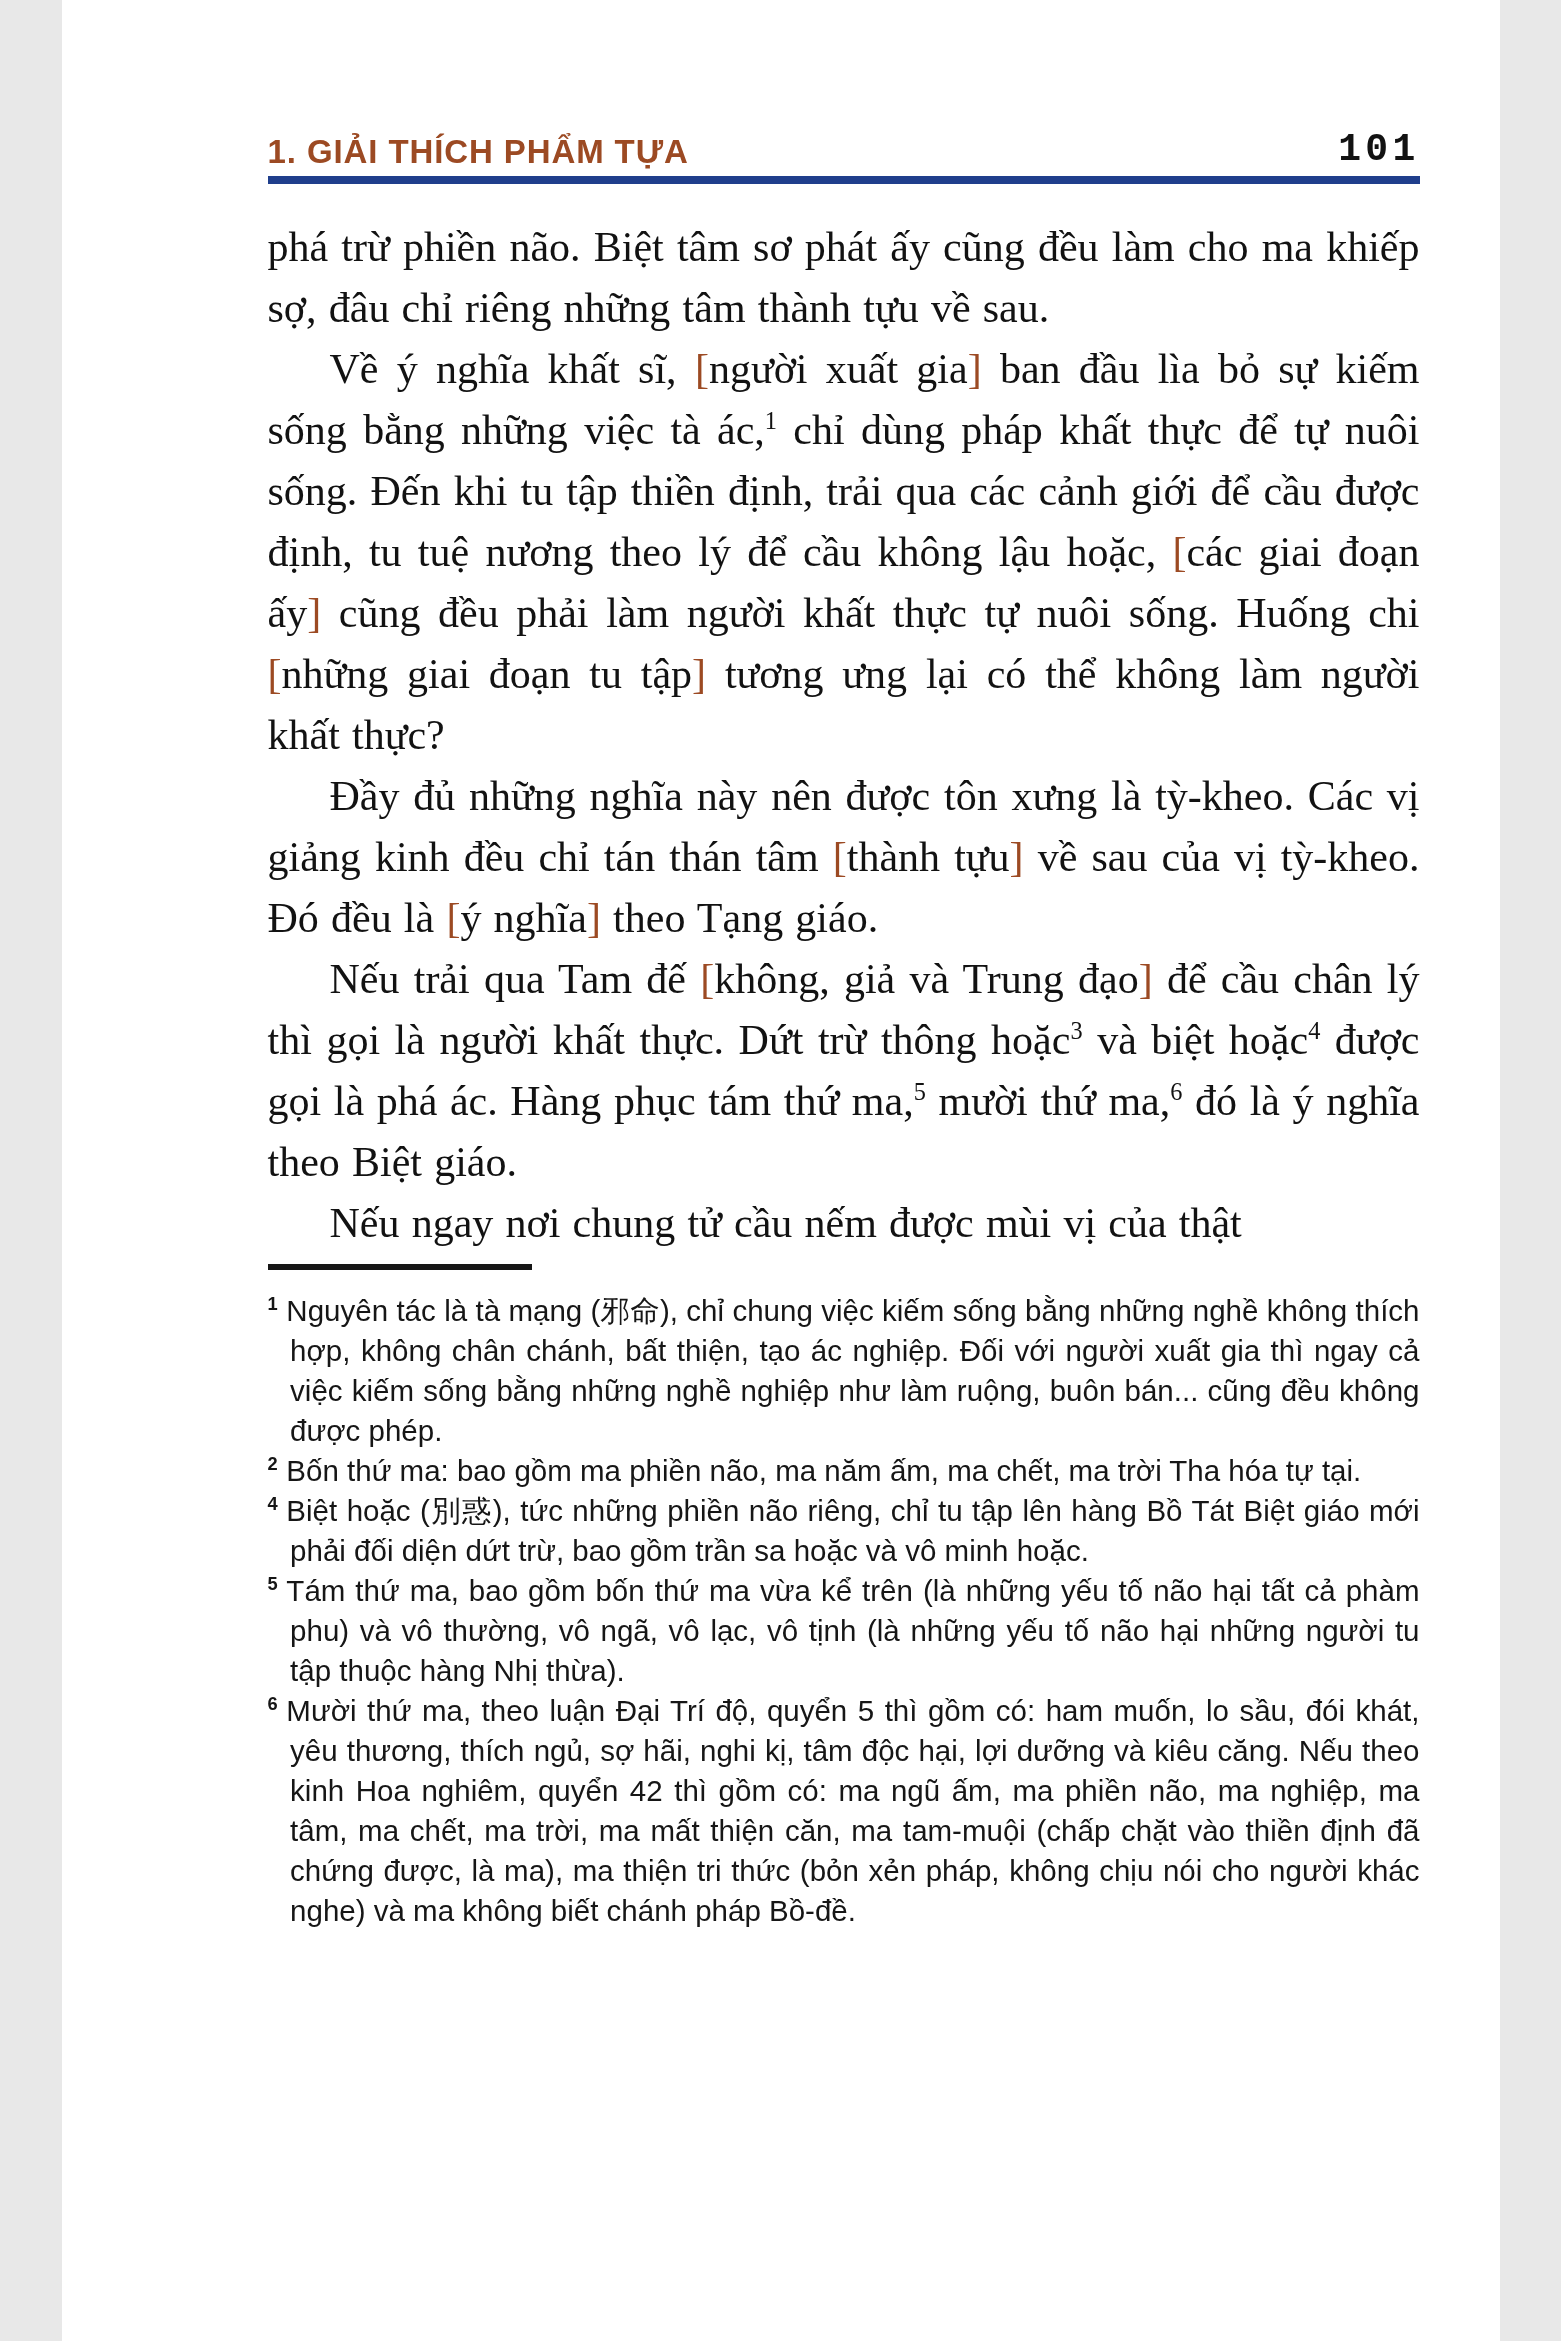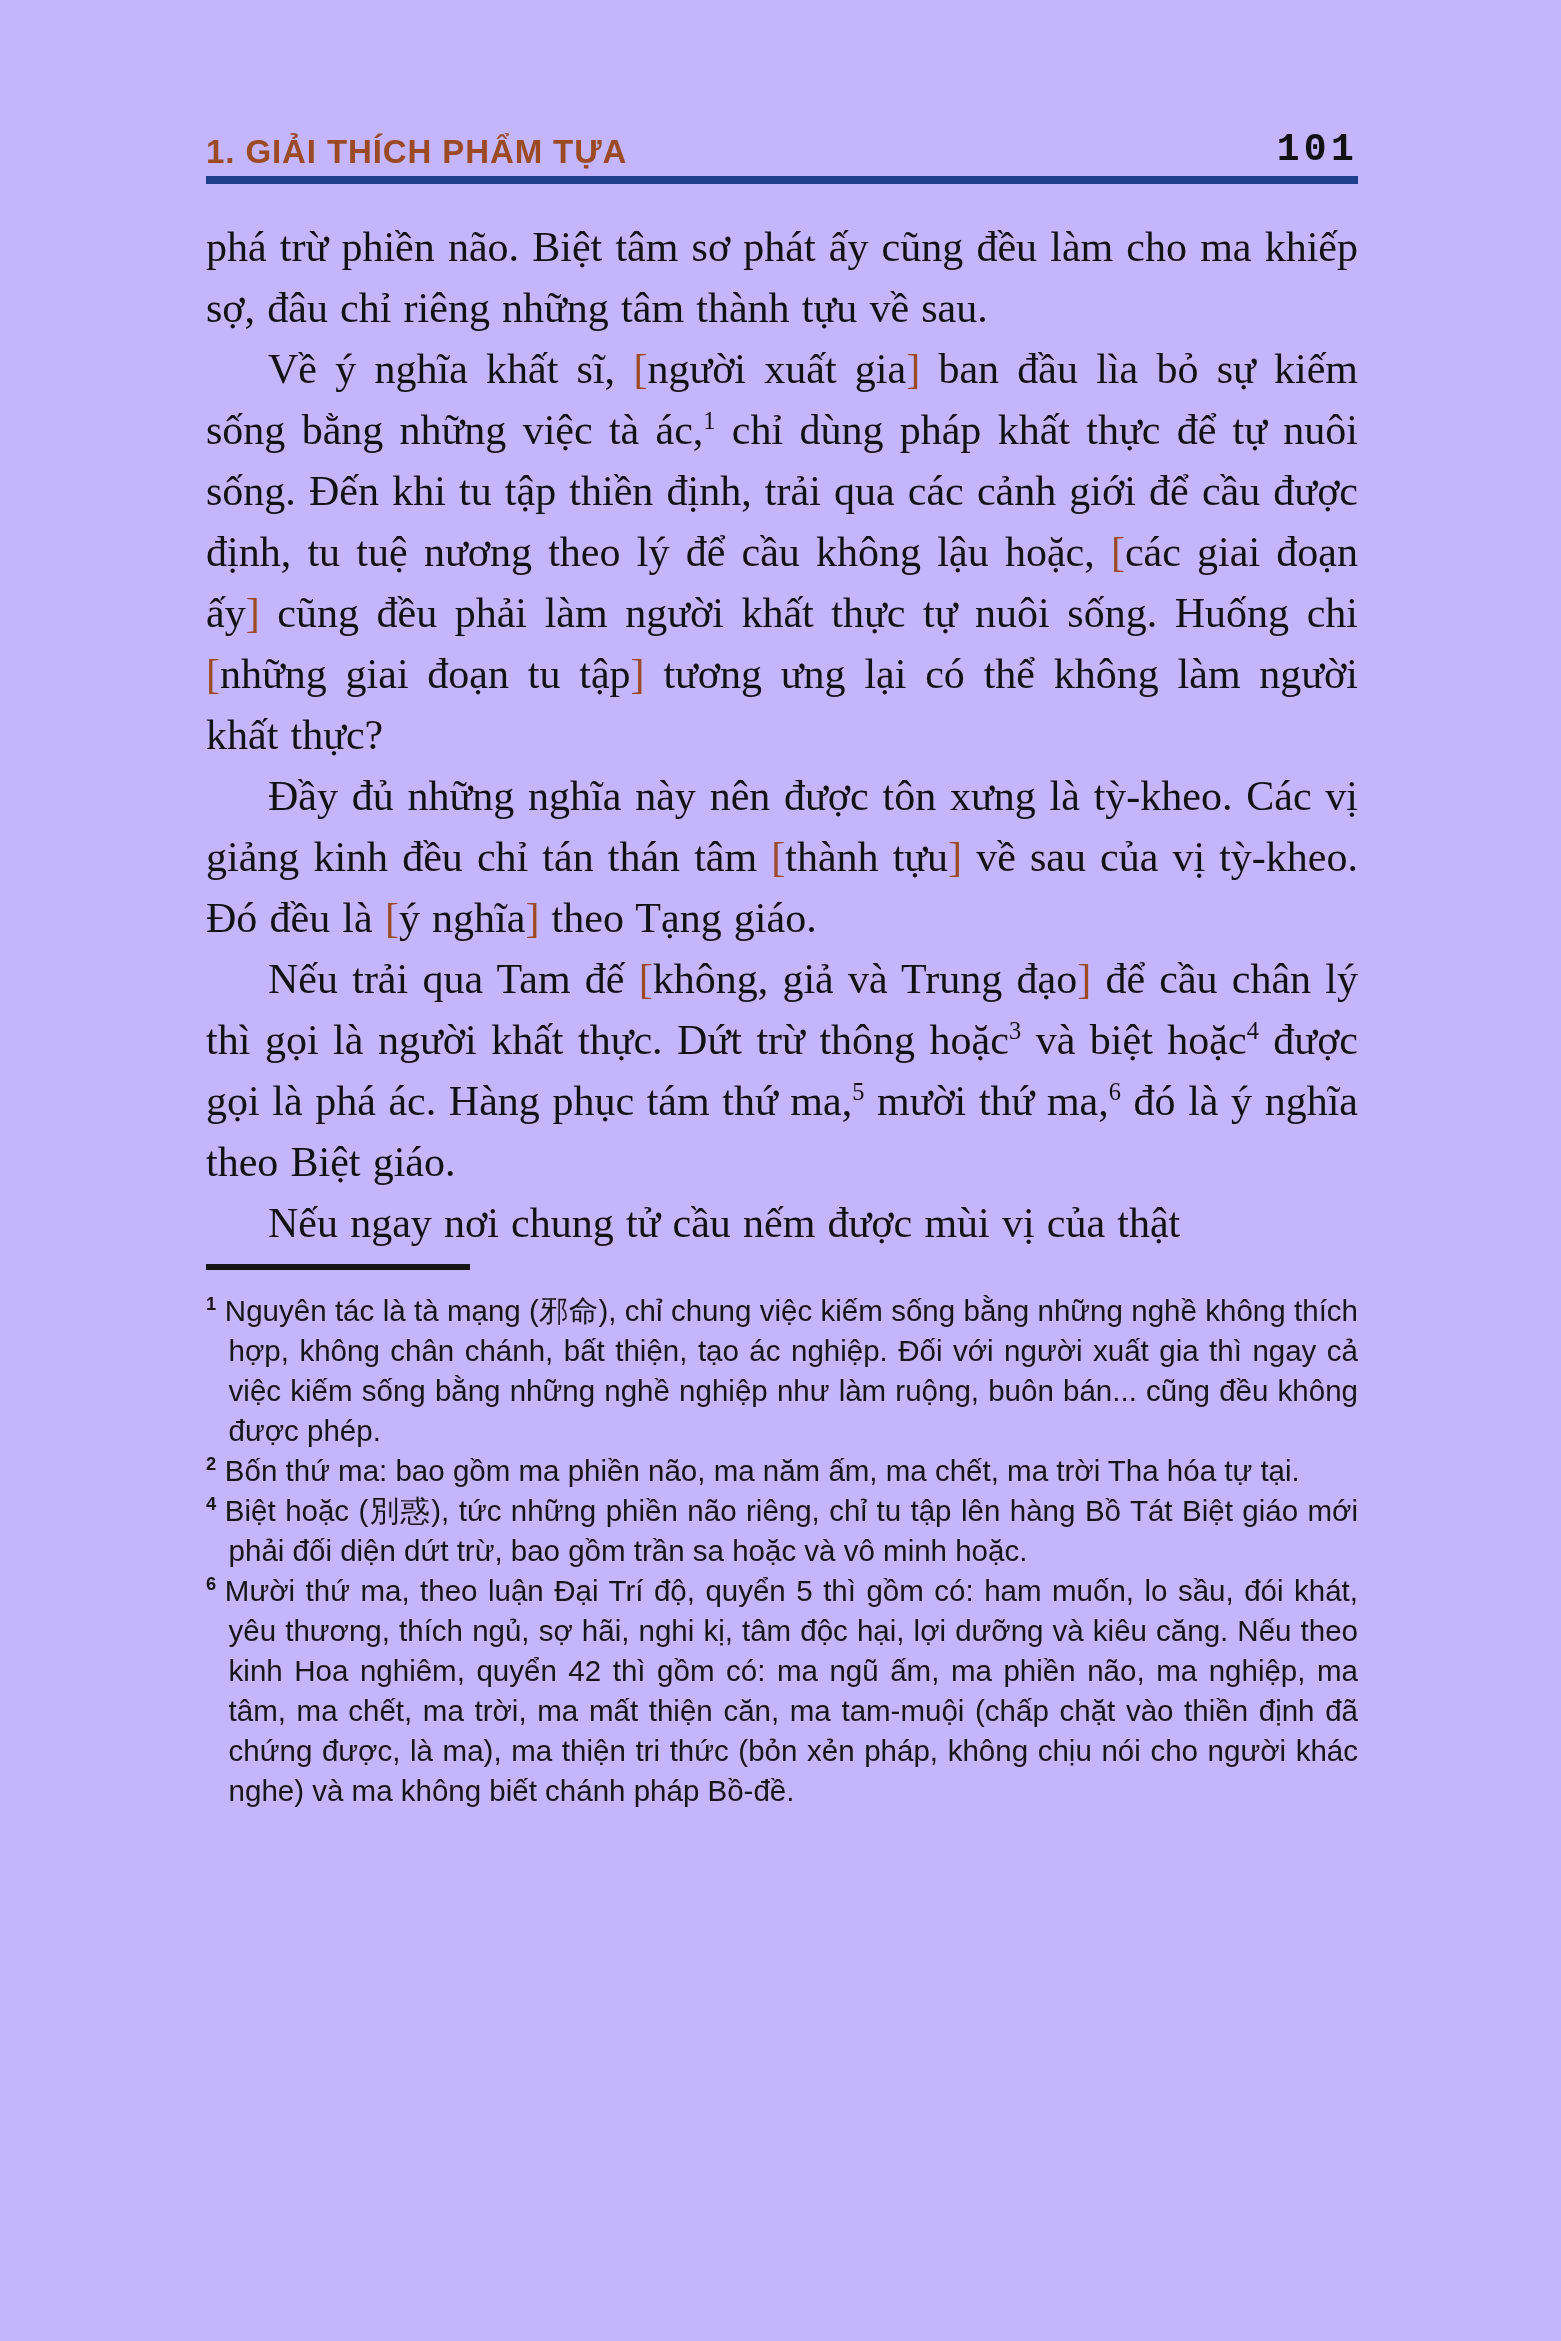--- a/index.html
+++ b/index.html
@@ -1,19 +1,19 @@
 <!DOCTYPE html>
 <html lang="vi" style="font-size:14px"><head>
 <meta charset="utf-8">
 <style>
   html,body{margin:0;padding:0;background:#e8e8e8;}
   .page{
     position:relative;
-    width:1561px;height:2342px;
-    background:#c4b5fd;
+    width:1438px;height:2342px;
+    background:#ffffff;
     margin:0 auto;
     overflow:hidden;
     color:#111;
   }
   .header{
     position:absolute;
     top:128px;left:206px;width:1152px;
     display:flex;justify-content:space-between;align-items:flex-end;
   }
   .running-title{
@@ -99,18 +99,19 @@
         <p class="indent">Về ý nghĩa khất sĩ, <span class="bracket">[</span>người xuất gia<span class="bracket">]</span> ban đầu lìa bỏ sự kiếm sống bằng những việc tà ác,<sup class="fnref">1</sup> chỉ dùng pháp khất thực để tự nuôi sống. Đến khi tu tập thiền định, trải qua các cảnh giới để cầu được định, tu tuệ nương theo lý để cầu không lậu hoặc, <span class="bracket">[</span>các giai đoạn ấy<span class="bracket">]</span> cũng đều phải làm người khất thực tự nuôi sống. Huống chi <span class="bracket">[</span>những giai đoạn tu tập<span class="bracket">]</span> tương ưng lại có thể không làm người khất thực?</p>
         <p class="indent">Đầy đủ những nghĩa này nên được tôn xưng là tỳ-kheo. Các vị giảng kinh đều chỉ tán thán tâm <span class="bracket">[</span>thành tựu<span class="bracket">]</span> về sau của vị tỳ-kheo. Đó đều là <span class="bracket">[</span>ý nghĩa<span class="bracket">]</span> theo Tạng giáo.</p>
         <p class="indent">Nếu trải qua Tam đế <span class="bracket">[</span>không, giả và Trung đạo<span class="bracket">]</span> để cầu chân lý thì gọi là người khất thực. Dứt trừ thông hoặc<sup class="fnref">3</sup> và biệt hoặc<sup class="fnref">4</sup> được gọi là phá ác. Hàng phục tám thứ ma,<sup class="fnref">5</sup> mười thứ ma,<sup class="fnref">6</sup> đó là ý nghĩa theo Biệt giáo.</p>
         <p class="indent">Nếu ngay nơi chung tử cầu nếm được mùi vị của thật</p>
       </div>
     <div class="footnote-rule"></div>
     <div class="footnotes">
         <div class="fn"><sup class="fn-marker">1</sup>Nguyên tác là tà mạng (邪命), chỉ chung việc kiếm sống bằng những nghề không thích hợp, không chân chánh, bất thiện, tạo ác nghiệp. Đối với người xuất gia thì ngay cả việc kiếm sống bằng những nghề nghiệp như làm ruộng, buôn bán... cũng đều không được phép.</div>
         <div class="fn"><sup class="fn-marker">2</sup>Bốn thứ ma: bao gồm ma phiền não, ma năm ấm, ma chết, ma trời Tha hóa tự tại.</div>
         <div class="fn"><sup class="fn-marker">4</sup>Biệt hoặc (別惑), tức những phiền não riêng, chỉ tu tập lên hàng Bồ Tát Biệt giáo mới phải đối diện dứt trừ, bao gồm trần sa hoặc và vô minh hoặc.</div>
+        <div class="fn"><sup class="fn-marker">5</sup>Tám thứ ma, bao gồm bốn thứ ma vừa kể trên (là những yếu tố não hại tất cả phàm phu) và vô thường, vô ngã, vô lạc, vô tịnh (là những yếu tố não hại những người tu tập thuộc hàng Nhị thừa).</div>
         <div class="fn"><sup class="fn-marker">6</sup>Mười thứ ma, theo luận Đại Trí độ, quyển 5 thì gồm có: ham muốn, lo sầu, đói khát, yêu thương, thích ngủ, sợ hãi, nghi kị, tâm độc hại, lợi dưỡng và kiêu căng. Nếu theo kinh Hoa nghiêm, quyển 42 thì gồm có: ma ngũ ấm, ma phiền não, ma nghiệp, ma tâm, ma chết, ma trời, ma mất thiện căn, ma tam-muội (chấp chặt vào thiền định đã chứng được, là ma), ma thiện tri thức (bỏn xẻn pháp, không chịu nói cho người khác nghe) và ma không biết chánh pháp Bồ-đề.</div>
       </div>
   </div>
 
 </div>
 
 
 </body></html>

